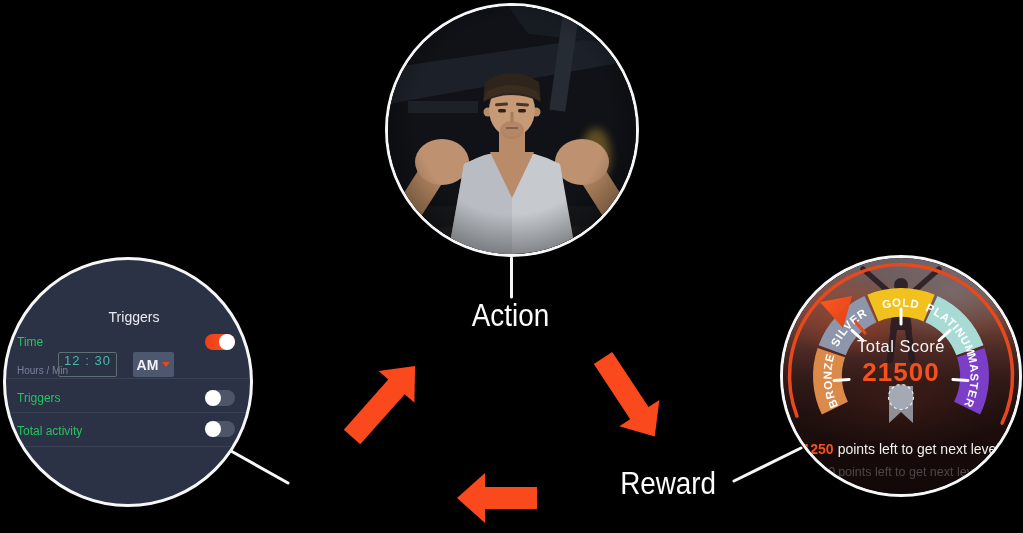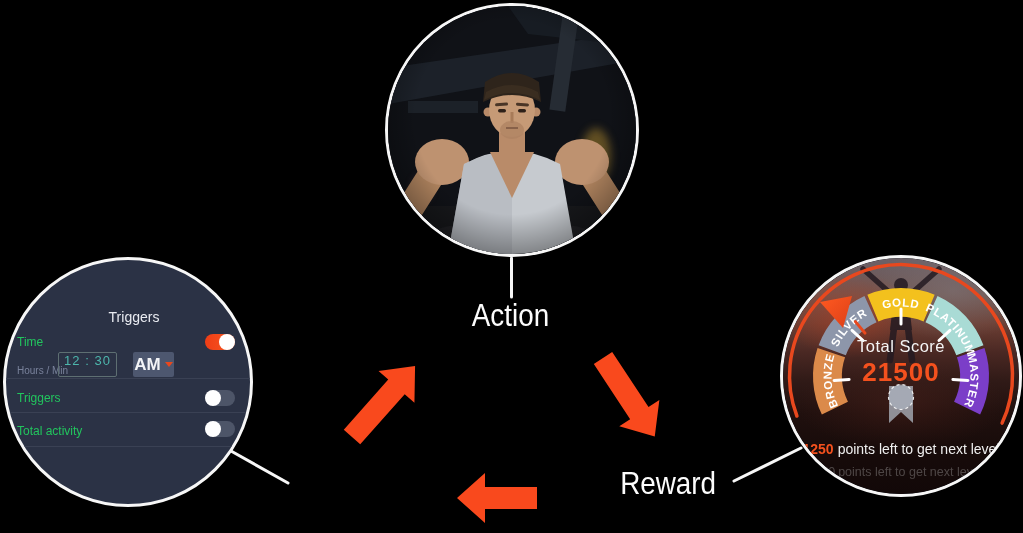--- a/index.html
+++ b/index.html
@@ -28,21 +28,21 @@
   .toggle{position:absolute;width:30px;height:16px;border-radius:8px;}
   .toggle .knob{position:absolute;top:0;width:16px;height:16px;border-radius:50%;background:#fff;}
   .toggle.on{background:linear-gradient(90deg,#ef3d16,#f75a22);}
   .toggle.on .knob{right:0;}
   .toggle.off{background:#4d5568;}
   .toggle.off .knob{left:0;}
   .time-box{position:absolute;left:52px;top:92px;width:57px;height:23px;border:1px solid #5e6f72;
     border-radius:2px;display:flex;justify-content:center;
     color:#4db6ac;font-size:13px;letter-spacing:1px;}
   .am-box{position:absolute;left:127px;top:92px;width:41px;height:25px;background:#4d576f;border-radius:2px;
-    display:flex;align-items:center;justify-content:center;gap:4px;color:#f2f3f6;font-size:17px;font-weight:600;}
+    display:flex;align-items:center;justify-content:center;gap:4px;color:#f2f3f6;font-size:14px;font-weight:600;}
   .caret{width:0;height:0;border-left:4px solid transparent;border-right:4px solid transparent;
     border-top:5px solid #e8481e;}
   .gauge-label{font-size:11.5px;font-weight:700;letter-spacing:1.2px;fill:#ffffff;}
 </style>
 </head>
 <body>
 
 <div class="stage">
 
   <svg class="overlay" width="1023" height="533">

